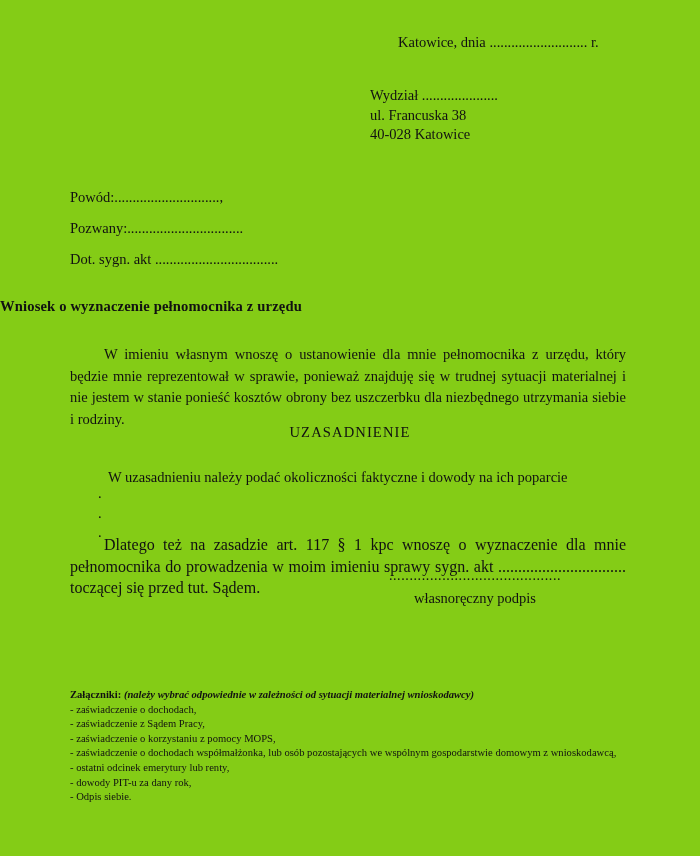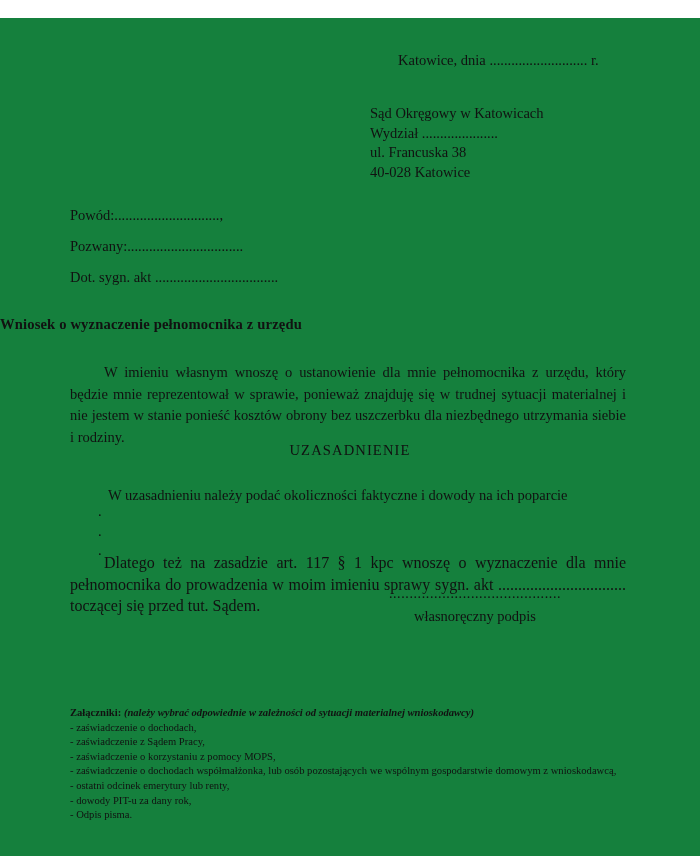--- a/index.html
+++ b/index.html
@@ -12,23 +12,22 @@
     width: 700px;
     height: 856px;
     position: relative;
     font-family: "Liberation Serif", "DejaVu Serif", serif;
     color: #111111;
     -webkit-font-smoothing: antialiased;
   }
   .page {
     position: absolute;
     inset: 0;
-    background: #15803d;
+    background: #84cc16;
     overflow: hidden;
-    margin-top: 18px;
   }
 
   
   .abs { position: absolute; }
 
   .hdr-date {
     left: 398px;
     top: 33px;
     font-size: 14.5px;
     line-height: 1.25;
@@ -147,21 +146,20 @@
   .attach-item { white-space: nowrap; }
 </style>
 </head>
 <body>
 
 <div class="page">
 
   <div class="abs hdr-date">Katowice, dnia ........................... r.</div>
 
   <div class="abs court-block">
-    <div>Sąd Okręgowy w Katowicach</div>
     <div>Wydział .....................</div>
     <div>ul. Francuska 38</div>
     <div>40-028 Katowice</div>
   </div>
 
   <div class="abs party-block">
     <div>Powód:.............................,</div>
     <div>Pozwany:................................</div>
     <div>Dot. sygn. akt  ..................................</div>
   </div>
@@ -192,17 +190,17 @@
       <span class="attach-title">Załączniki:</span>
       <span class="attach-note">(należy wybrać odpowiednie w zależności od sytuacji materialnej wnioskodawcy)</span>
     </div>
     <ul>
       <li class="attach-item">- zaświadczenie o dochodach,</li>
       <li class="attach-item">- zaświadczenie z Sądem Pracy,</li>
       <li class="attach-item">- zaświadczenie o korzystaniu z pomocy MOPS,</li>
       <li class="attach-item">- zaświadczenie o dochodach współmałżonka, lub osób pozostających we wspólnym gospodarstwie domowym z wnioskodawcą,</li>
       <li class="attach-item">- ostatni odcinek emerytury lub renty,</li>
       <li class="attach-item">- dowody PIT-u za dany rok,</li>
-      <li class="attach-item">- Odpis pisma.</li>
+      <li class="attach-item">- Odpis siebie.</li>
     </ul>
   </div>
 
 </div>
 
 </body></html>

